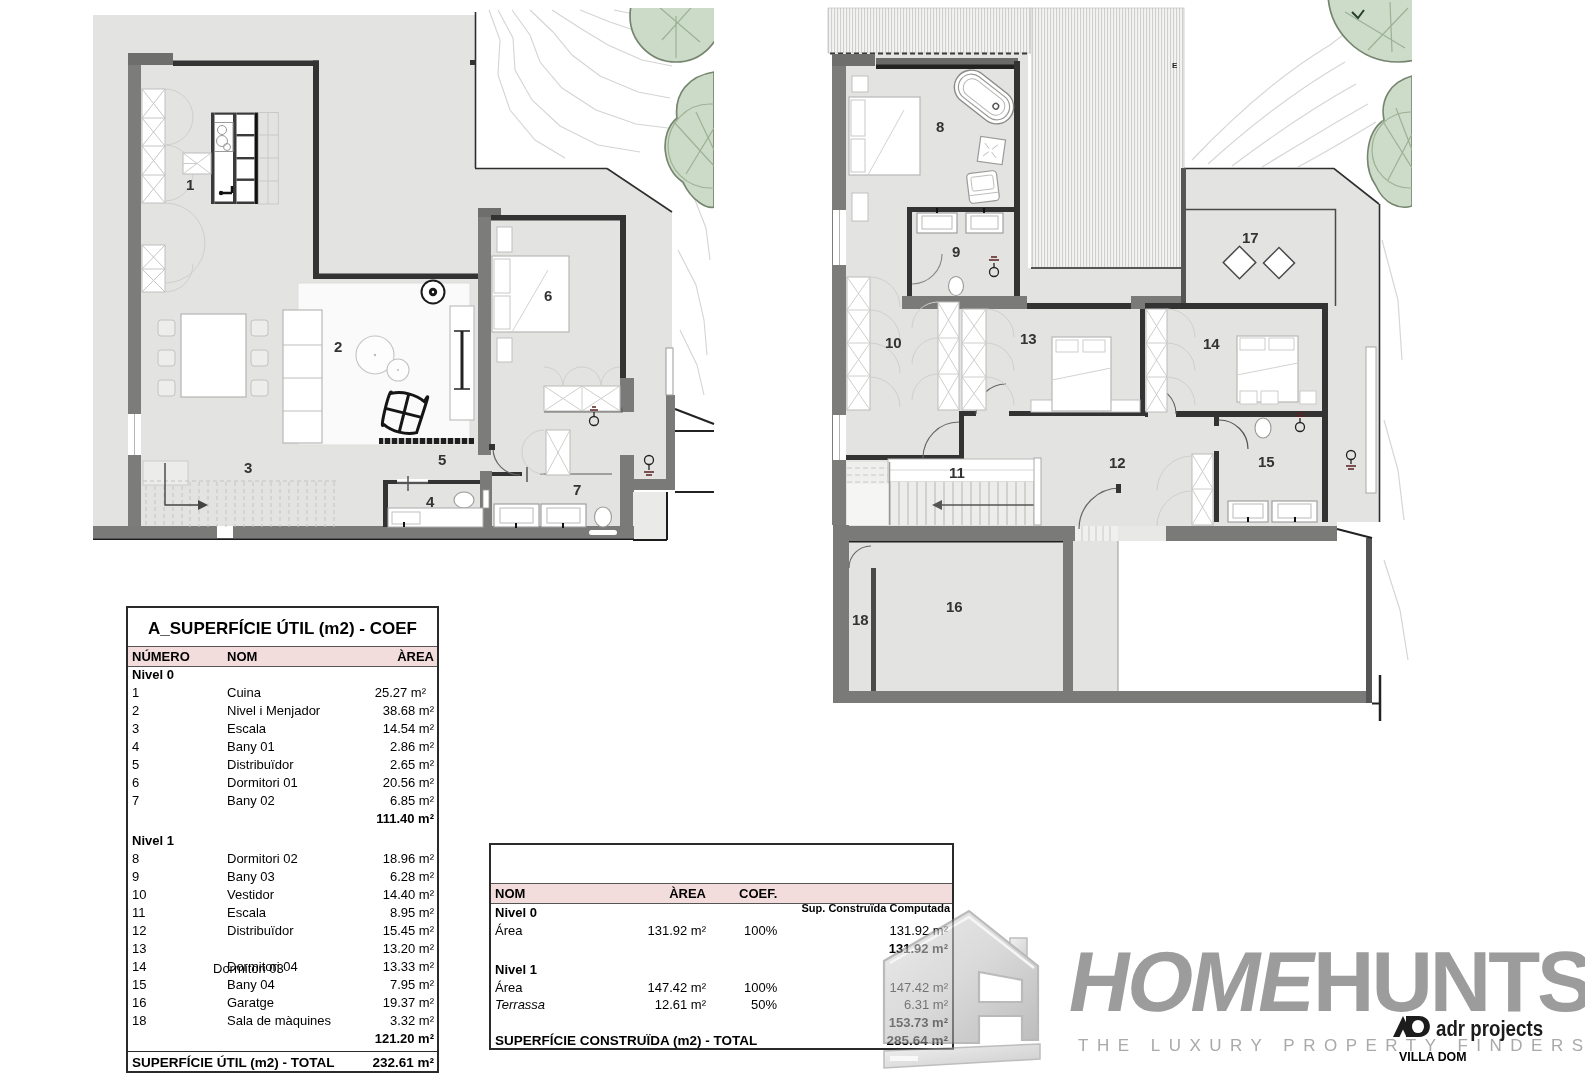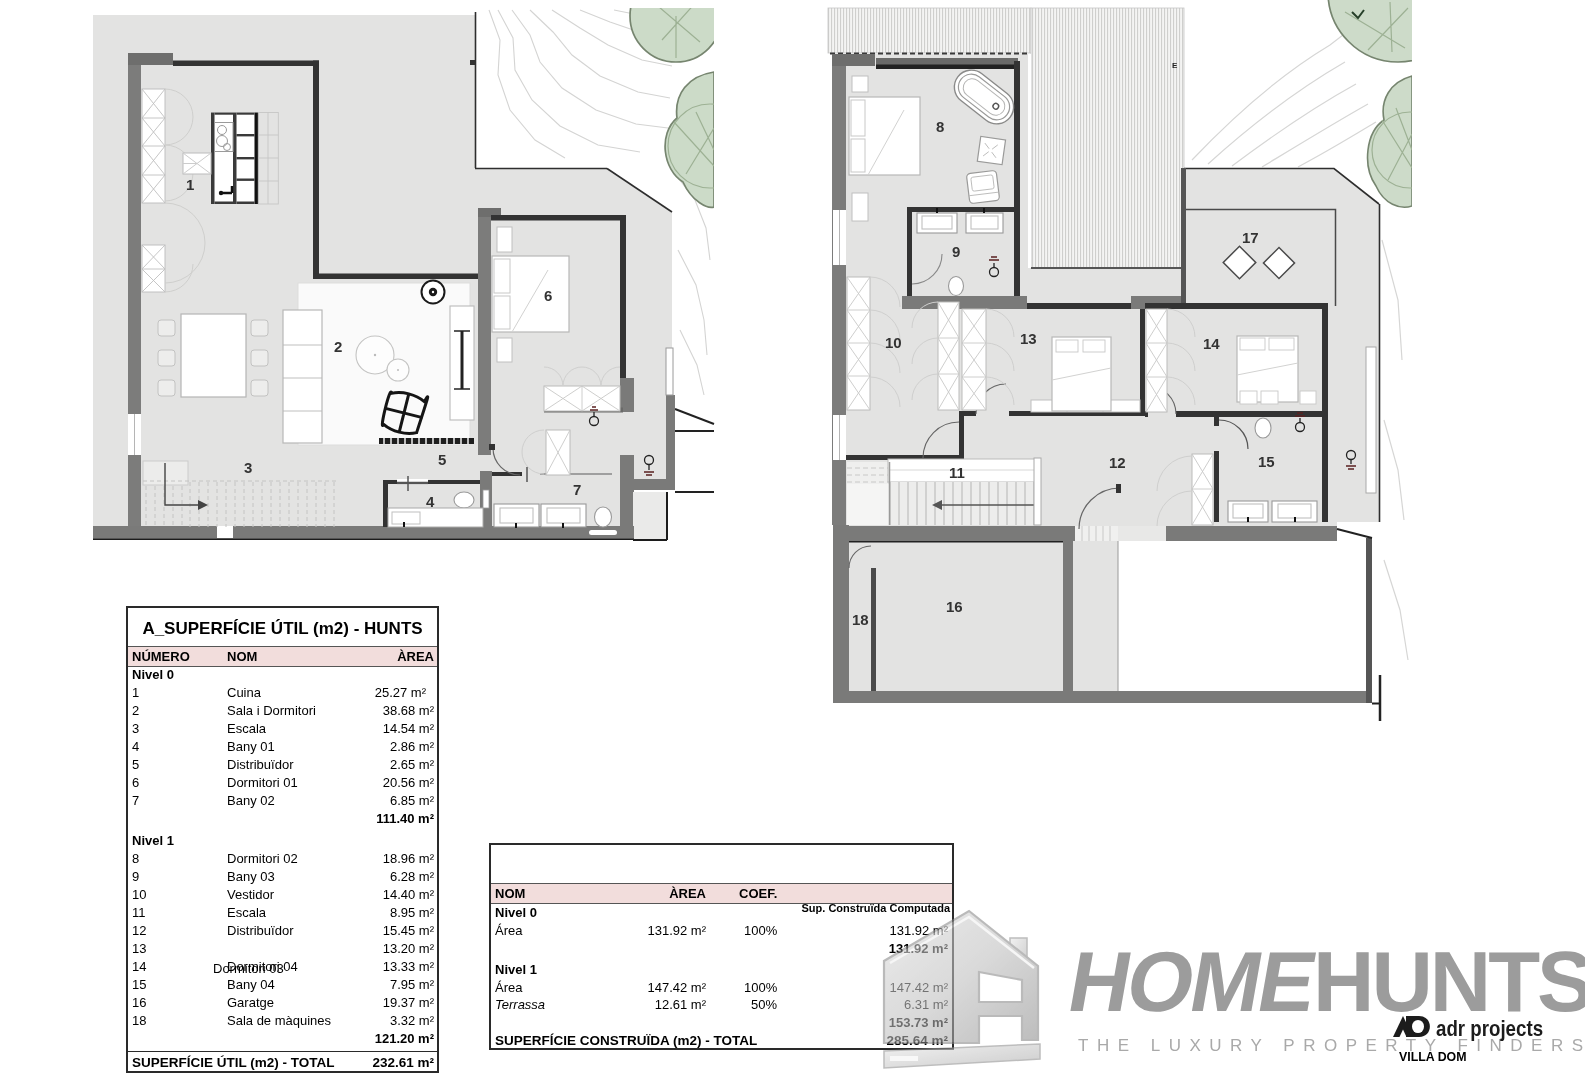--- a/index.html
+++ b/index.html
@@ -614,39 +614,39 @@
 <text class="lbl" x="1020" y="344">13</text>
 <text class="lbl" x="1203" y="349">14</text>
 <text class="lbl" x="1258" y="467">15</text>
 <text class="lbl" x="946" y="612">16</text>
 <text class="lbl" x="1242" y="243">17</text>
 <text class="lbl" x="852" y="625">18</text>
 </svg>
 
 <div class="tbl" id="t1" style="left:126px;top:606px;width:309px;height:463px;border:2px solid #2a2a2a;font-size:13px;">
 
-  <div style="position:absolute;top:11px;left:0;right:0;text-align:center;font-weight:bold;font-size:17px;">A_SUPERFÍCIE ÚTIL (m2) - HUNTS</div>
+  <div style="position:absolute;top:11px;left:0;right:0;text-align:center;font-weight:bold;font-size:17px;">A_SUPERFÍCIE ÚTIL (m2) - COEF</div>
 
   <div style="position:absolute;top:38px;left:0;right:0;height:19px;background:#f2dddc;border-top:1px solid #555;border-bottom:1px solid #555;font-weight:bold;">
     <span style="position:absolute;left:4px;top:2px;">NÚMERO</span>
     <span style="position:absolute;left:99px;top:2px;">NOM</span>
     <span style="position:absolute;right:3px;top:2px;">ÀREA</span>
   </div>
 
   <div class="row" style="top:59px;font-weight:bold;">
         <span style="position:absolute;left:4px;">Nivel 0</span>
       </div>
   <div class="row" style="top:77px;">
         <span style="position:absolute;left:4px;">1</span>
         <span style="position:absolute;left:99px;">Cuina</span>
         <span style="position:absolute;right:11px;">25.27 m²</span>
       </div>
   <div class="row" style="top:95px;">
         <span style="position:absolute;left:4px;">2</span>
-        <span style="position:absolute;left:99px;">Sala i Dormitori</span>
+        <span style="position:absolute;left:99px;">Nivel i Menjador</span>
         <span style="position:absolute;right:3px;">38.68 m²</span>
       </div>
   <div class="row" style="top:113px;">
         <span style="position:absolute;left:4px;">3</span>
         <span style="position:absolute;left:99px;">Escala</span>
         <span style="position:absolute;right:3px;">14.54 m²</span>
       </div>
   <div class="row" style="top:131px;">
         <span style="position:absolute;left:4px;">4</span>
         <span style="position:absolute;left:99px;">Bany 01</span>

